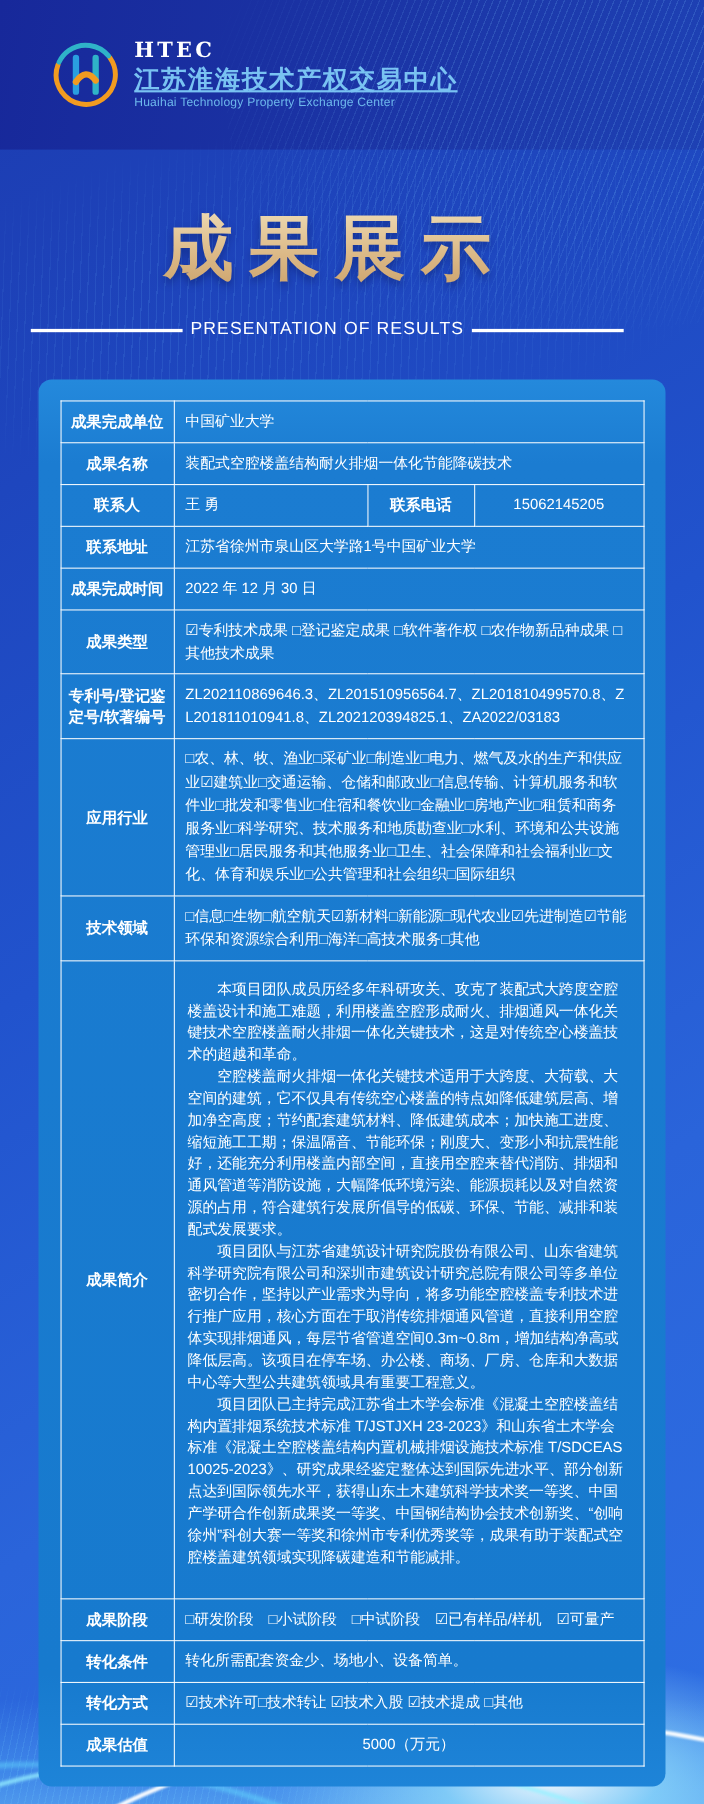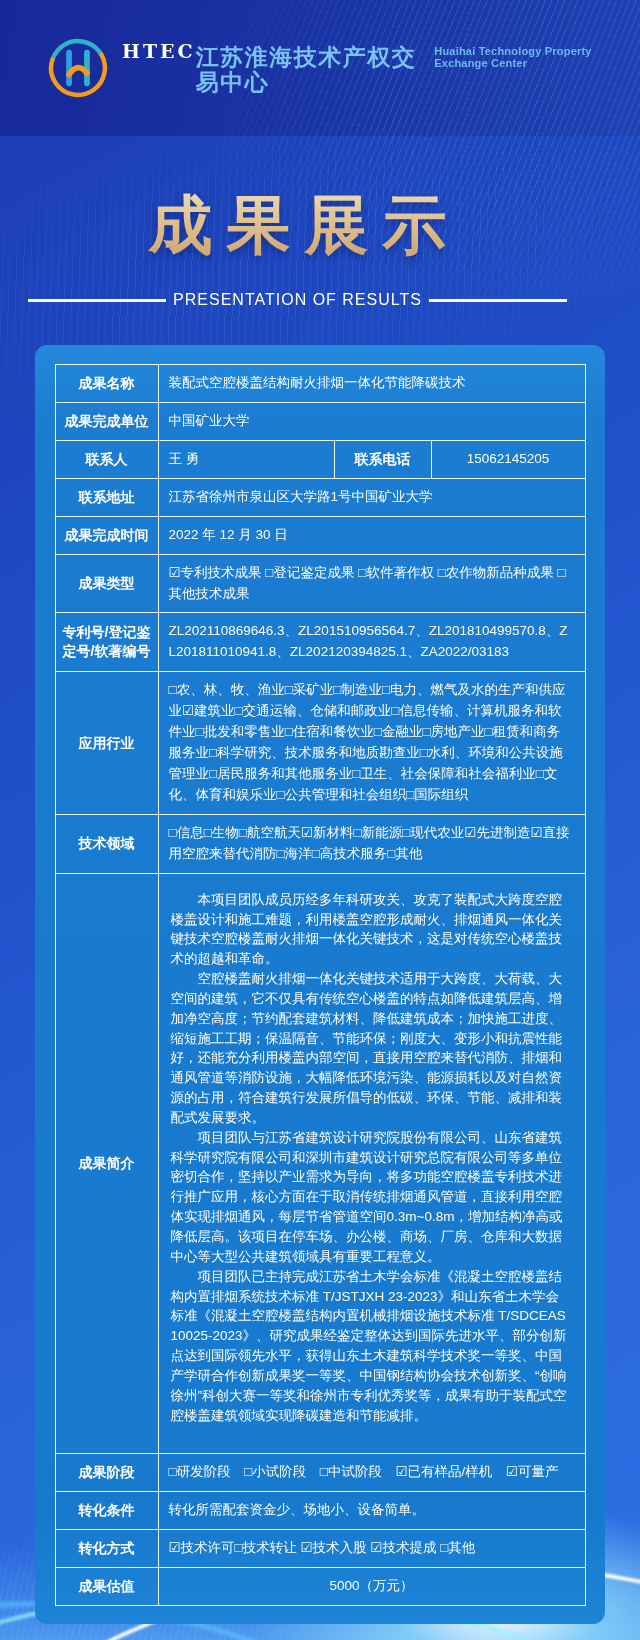--- a/index.html
+++ b/index.html
@@ -43,24 +43,24 @@
     position:absolute;left:140px;top:1455px;width:720px;height:320px;z-index:1;
     background:radial-gradient(closest-side,rgba(255,255,255,.95) 0%,rgba(170,245,255,.55) 28%,rgba(80,175,250,0) 70%);
   }
   .arc{position:absolute;border-radius:50%;border:4px solid transparent;z-index:1;}
   .arc1{width:1200px;height:800px;left:-140px;top:1562px;border-top-color:rgba(255,255,255,.95);filter:blur(1px);}
   .arc2{width:1300px;height:900px;left:-420px;top:1590px;border-top-color:rgba(150,240,255,.8);filter:blur(1.5px);}
   .arc3{width:900px;height:600px;left:-420px;top:1602px;border-top-color:rgba(100,220,255,.65);filter:blur(2px);}
   
   .header{position:absolute;top:0;left:0;width:640px;height:136px;z-index:3;display:flex;align-items:center;padding-left:46px;box-sizing:border-box;}
   .logo{width:64px;height:64px;flex:0 0 auto;margin-right:12px;}
-  .org{display:flex;flex-direction:row;line-height:1.05;}
+  .org{display:flex;flex-direction:column;line-height:1.05;}
   .org-abbr{font-family:"DejaVu Serif","Liberation Serif",serif;font-weight:bold;color:#ffffff;font-size:19px;letter-spacing:3px;}
-  .org-cn{color:#79c2f2;font-size:23px;font-weight:bold;letter-spacing:1.5px;margin-top:3px;}
-  .org-en{color:#6db8ec;font-size:11px;font-weight:bold;margin-top:4px;letter-spacing:.2px;}
+  .org-cn{color:#79c2f2;font-size:23px;font-weight:bold;letter-spacing:1.5px;margin-top:3px;text-decoration:underline;}
+  .org-en{color:#6db8ec;font-size:11px;font-weight:normal;margin-top:4px;letter-spacing:.2px;}
   
   .banner{position:absolute;top:182px;left:0;width:595px;text-align:center;z-index:3;}
   .title{
     margin:0;font-family:"DejaVu Serif","Liberation Serif",serif;font-weight:bold;
     font-size:64px;letter-spacing:14px;padding-left:14px;
     background:linear-gradient(180deg,#f0e0bb 0%,#dcba88 55%,#c99f68 100%);
     -webkit-background-clip:text;background-clip:text;color:transparent;
     filter:drop-shadow(0 4px 4px rgba(0,10,60,.35));
   }
   .subtitle-row{margin-top:22px;display:flex;align-items:center;justify-content:center;gap:7px;}
@@ -122,26 +122,26 @@
 <div class="card">
   <table>
     <colgroup>
         <col style="width:103px">
         <col style="width:176px">
         <col style="width:97px">
         <col style="width:154px">
       </colgroup>
     <tbody>
         <tr>
+      <td class="lbl">成果完成单位</td>
+      <td class="val" colspan="3">中国矿业大学</td>
+    </tr>
+    <tr>
       <td class="lbl">成果名称</td>
       <td class="val" colspan="3">装配式空腔楼盖结构耐火排烟一体化节能降碳技术</td>
-    </tr>
-    <tr>
-      <td class="lbl">成果完成单位</td>
-      <td class="val" colspan="3">中国矿业大学</td>
     </tr>
     <tr>
       <td class="lbl">联系人</td>
       <td class="val">王  勇</td>
       <td class="lbl">联系电话</td>
       <td class="val center">15062145205</td>
     </tr>
     <tr>
       <td class="lbl">联系地址</td>
       <td class="val" colspan="3">江苏省徐州市泉山区大学路1号中国矿业大学</td>
@@ -157,21 +157,21 @@
     <tr>
       <td class="lbl">专利号/登记鉴定号/软著编号</td>
       <td class="val" colspan="3">ZL202110869646.3、ZL201510956564.7、ZL201810499570.8、ZL201811010941.8、ZL202120394825.1、ZA2022/03183</td>
     </tr>
     <tr>
       <td class="lbl">应用行业</td>
       <td class="val" colspan="3">□农、林、牧、渔业□采矿业□制造业□电力、燃气及水的生产和供应业☑建筑业□交通运输、仓储和邮政业□信息传输、计算机服务和软件业□批发和零售业□住宿和餐饮业□金融业□房地产业□租赁和商务 服务业□科学研究、技术服务和地质勘查业□水利、环境和公共设施管理业□居民服务和其他服务业□卫生、社会保障和社会福利业□文化、体育和娱乐业□公共管理和社会组织□国际组织</td>
     </tr>
     <tr>
       <td class="lbl">技术领域</td>
-      <td class="val" colspan="3">□信息□生物□航空航天☑新材料□新能源□现代农业☑先进制造☑直接用空腔来替代消防□海洋□高技术服务□其他</td>
+      <td class="val" colspan="3">□信息□生物□航空航天☑新材料□新能源□现代农业☑先进制造☑节能环保和资源综合利用□海洋□高技术服务□其他</td>
     </tr>
     <tr>
       <td class="lbl">成果简介</td>
       <td class="val intro" colspan="3">
         <p>本项目团队成员历经多年科研攻关、攻克了装配式大跨度空腔楼盖设计和施工难题，利用楼盖空腔形成耐火、排烟通风一体化关键技术空腔楼盖耐火排烟一体化关键技术，这是对传统空心楼盖技术的超越和革命。</p>
         <p>空腔楼盖耐火排烟一体化关键技术适用于大跨度、大荷载、大空间的建筑，它不仅具有传统空心楼盖的特点如降低建筑层高、增加净空高度；节约配套建筑材料、降低建筑成本；加快施工进度、缩短施工工期；保温隔音、节能环保；刚度大、变形小和抗震性能好，还能充分利用楼盖内部空间，直接用空腔来替代消防、排烟和通风管道等消防设施，大幅降低环境污染、能源损耗以及对自然资源的占用，符合建筑行发展所倡导的低碳、环保、节能、减排和装配式发展要求。</p>
         <p>项目团队与江苏省建筑设计研究院股份有限公司、山东省建筑科学研究院有限公司和深圳市建筑设计研究总院有限公司等多单位密切合作，坚持以产业需求为导向，将多功能空腔楼盖专利技术进行推广应用，核心方面在于取消传统排烟通风管道，直接利用空腔体实现排烟通风，每层节省管道空间0.3m~0.8m，增加结构净高或降低层高。该项目在停车场、办公楼、商场、厂房、仓库和大数据中心等大型公共建筑领域具有重要工程意义。</p>
         <p>项目团队已主持完成江苏省土木学会标准《混凝土空腔楼盖结构内置排烟系统技术标准 T/JSTJXH 23-2023》和山东省土木学会标准《混凝土空腔楼盖结构内置机械排烟设施技术标准 T/SDCEAS 10025-2023》、研究成果经鉴定整体达到国际先进水平、部分创新点达到国际领先水平，获得山东土木建筑科学技术奖一等奖、中国产学研合作创新成果奖一等奖、中国钢结构协会技术创新奖、“创响徐州”科创大赛一等奖和徐州市专利优秀奖等，成果有助于装配式空腔楼盖建筑领域实现降碳建造和节能减排。</p>
       </td>
     </tr>

